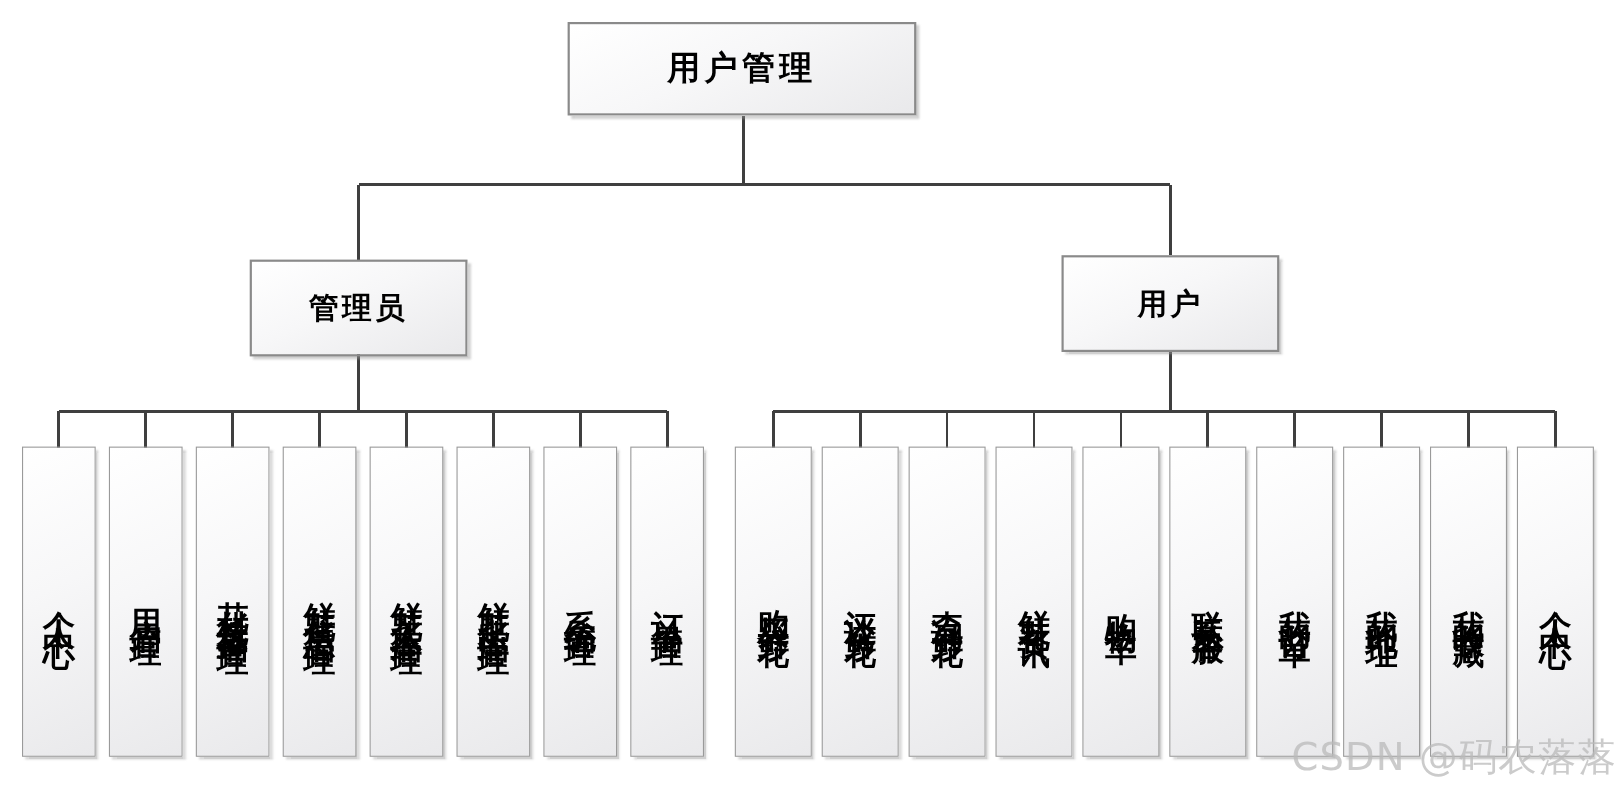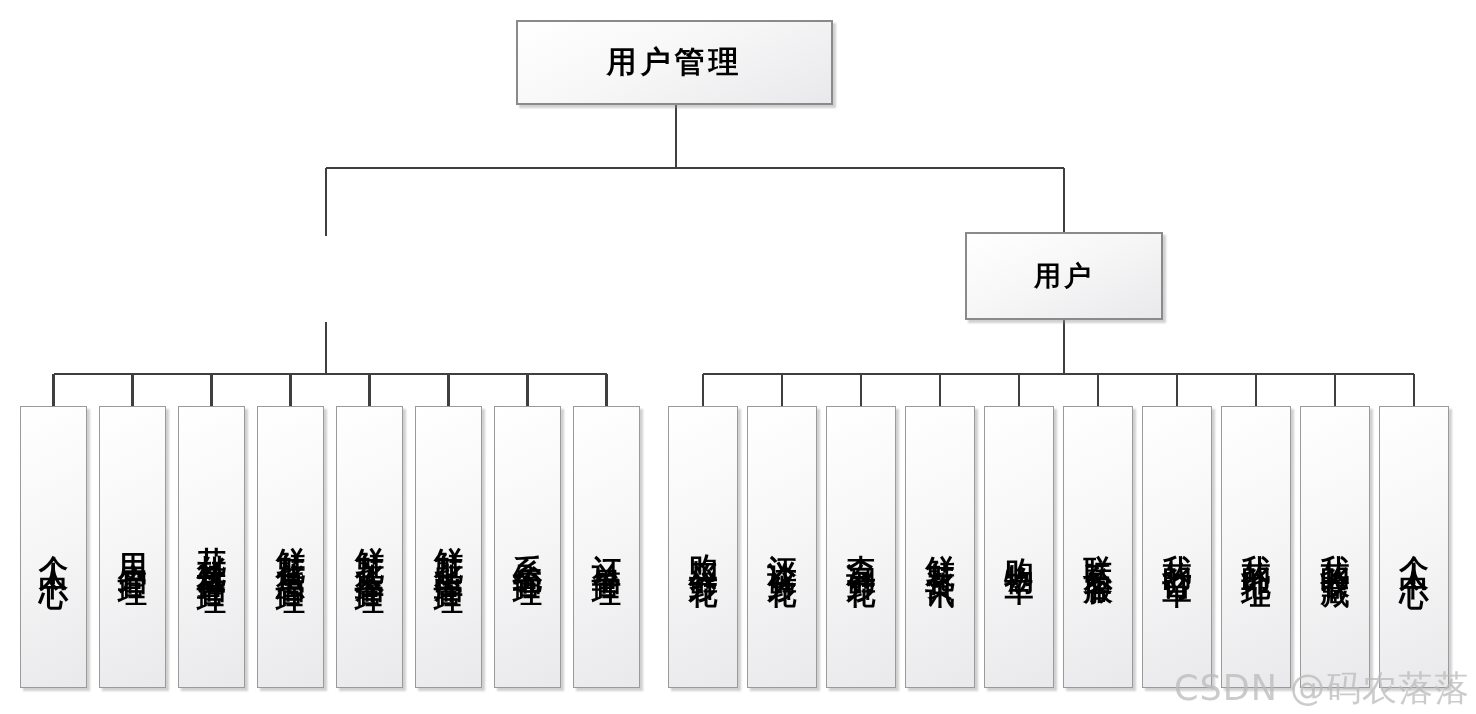--- a/index.html
+++ b/index.html
@@ -85,20 +85,21 @@
       M53.5 374 V407 M132.5 374 V407 M211.5 374 V407 M290.5 374 V407
       M369.5 374 V407 M448.5 374 V407 M527.5 374 V407 M606.5 374 V407
       M1064 318 V374
       M703 374 H1414
       M703 374 V407 M782 374 V407 M861 374 V407 M940 374 V407 M1019 374 V407
       M1098 374 V407 M1177 374 V407 M1256 374 V407 M1335 374 V407 M1414 374 V407"></path>
   </svg>
 
   <div class="node root">用户管理</div>
 
+  <div class="node branch" style="left:227px; top:236px;">管理员</div>
   <div class="node branch" style="left:965px; top:232px;">用户</div>
 
   <div class="node leaf leafA" style="left:20px;">个人中心</div>
   <div class="node leaf leafA" style="left:99px;">用户管理</div>
   <div class="node leaf leafA" style="left:178px;">花材选择管理</div>
   <div class="node leaf leafA" style="left:257px;">鲜花信息管理</div>
   <div class="node leaf leafA" style="left:336px;">鲜花入库管理</div>
   <div class="node leaf leafA" style="left:415px;">鲜花出库管理</div>
   <div class="node leaf leafA" style="left:494px;">系统管理</div>
   <div class="node leaf leafA" style="left:573px;">订单管理</div>

